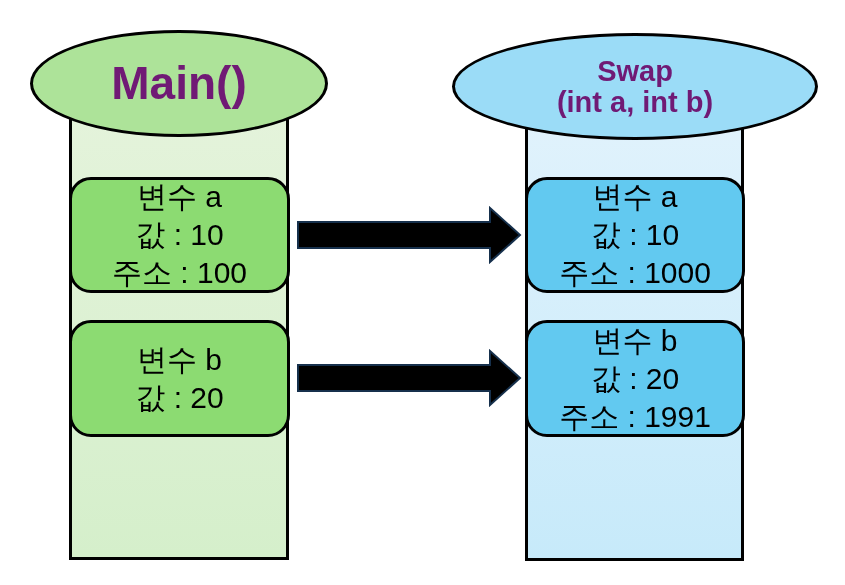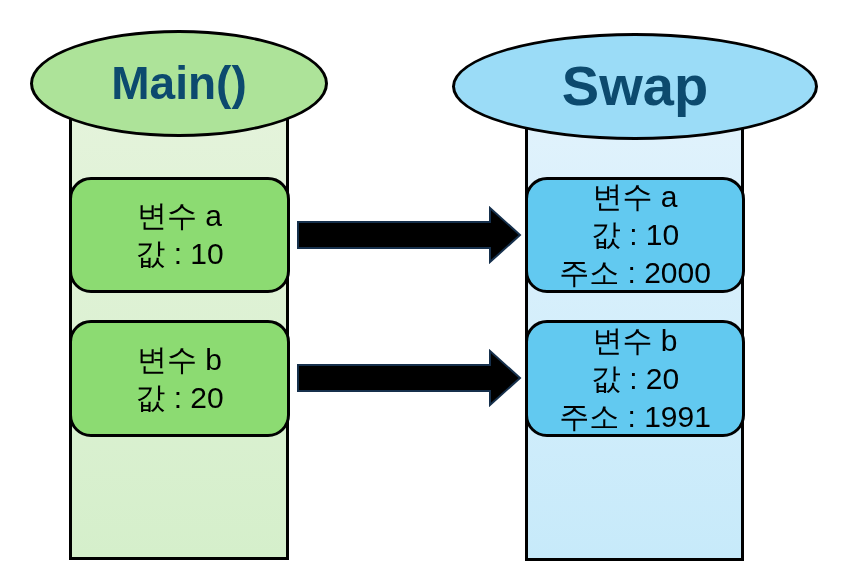--- a/index.html
+++ b/index.html
@@ -30,25 +30,25 @@
     position: absolute;
     border: 3px solid #000000;
     border-radius: 50%;
     box-sizing: border-box;
     display: flex;
     flex-direction: column;
     align-items: center;
     justify-content: center;
     text-align: center;
     font-weight: bold;
-    color: #0c4a6e;
+    color: #701a75;
     line-height: 1.05;
   }
   .func-ellipse.green { background: var(--green-ellipse); font-size: 46px; }
-  .func-ellipse.blue  { background: var(--blue-ellipse);  font-size: 56px; }
+  .func-ellipse.blue  { background: var(--blue-ellipse);  font-size: 29px; }
   .var-box {
     position: absolute;
     border: 3px solid #000000;
     border-radius: 22px;
     box-sizing: border-box;
     display: flex;
     flex-direction: column;
     align-items: center;
     justify-content: center;
     text-align: center;
@@ -70,45 +70,47 @@
 
 <div class="canvas">
 
   <div class="stack-column green" style="left: 69px; top: 112px; width: 220px; height: 448px;"></div>
 
   <div class="stack-column blue" style="left: 525px; top: 122px; width: 219px; height: 439px;"></div>
 
   <div class="var-box green" style="left: 69px; top: 177px; width: 221px; height: 116px;">
     <span class="line">변수 a</span>
     <span class="line">값 : 10</span>
+    <span class="line">주소 : 100</span>
   </div>
 
   <div class="var-box green" style="left: 69px; top: 320px; width: 221px; height: 117px;">
     <span class="line">변수 b</span>
     <span class="line">값 : 20</span>
   </div>
 
   <div class="var-box blue" style="left: 525px; top: 177px; width: 220px; height: 116px;">
     <span class="line">변수 a</span>
     <span class="line">값 : 10</span>
-    <span class="line">주소 : 2000</span>
+    <span class="line">주소 : 1000</span>
   </div>
 
   <div class="var-box blue" style="left: 525px; top: 320px; width: 220px; height: 117px;">
     <span class="line">변수 b</span>
     <span class="line">값 : 20</span>
     <span class="line">주소 : 1991</span>
   </div>
 
   <div class="func-ellipse green" style="left: 30px; top: 30px; width: 298px; height: 107px;">
     <span>Main()</span>
   </div>
 
   <div class="func-ellipse blue" style="left: 452px; top: 33px; width: 366px; height: 107px;">
     <span>Swap</span>
+    <span>(int a, int b)</span>
   </div>
 
   <svg class="arrow" style="left: 297px; top: 206px;" viewBox="0 0 225 58">
     <polygon points="1,16 193,16 193,2 223,29 193,56 193,42 1,42" fill="#000000" stroke="#16304C" stroke-width="2" stroke-linejoin="miter"></polygon>
   </svg>
 
   <svg class="arrow" style="left: 297px; top: 349px;" viewBox="0 0 225 58">
     <polygon points="1,16 193,16 193,2 223,29 193,56 193,42 1,42" fill="#000000" stroke="#16304C" stroke-width="2" stroke-linejoin="miter"></polygon>
   </svg>
 

